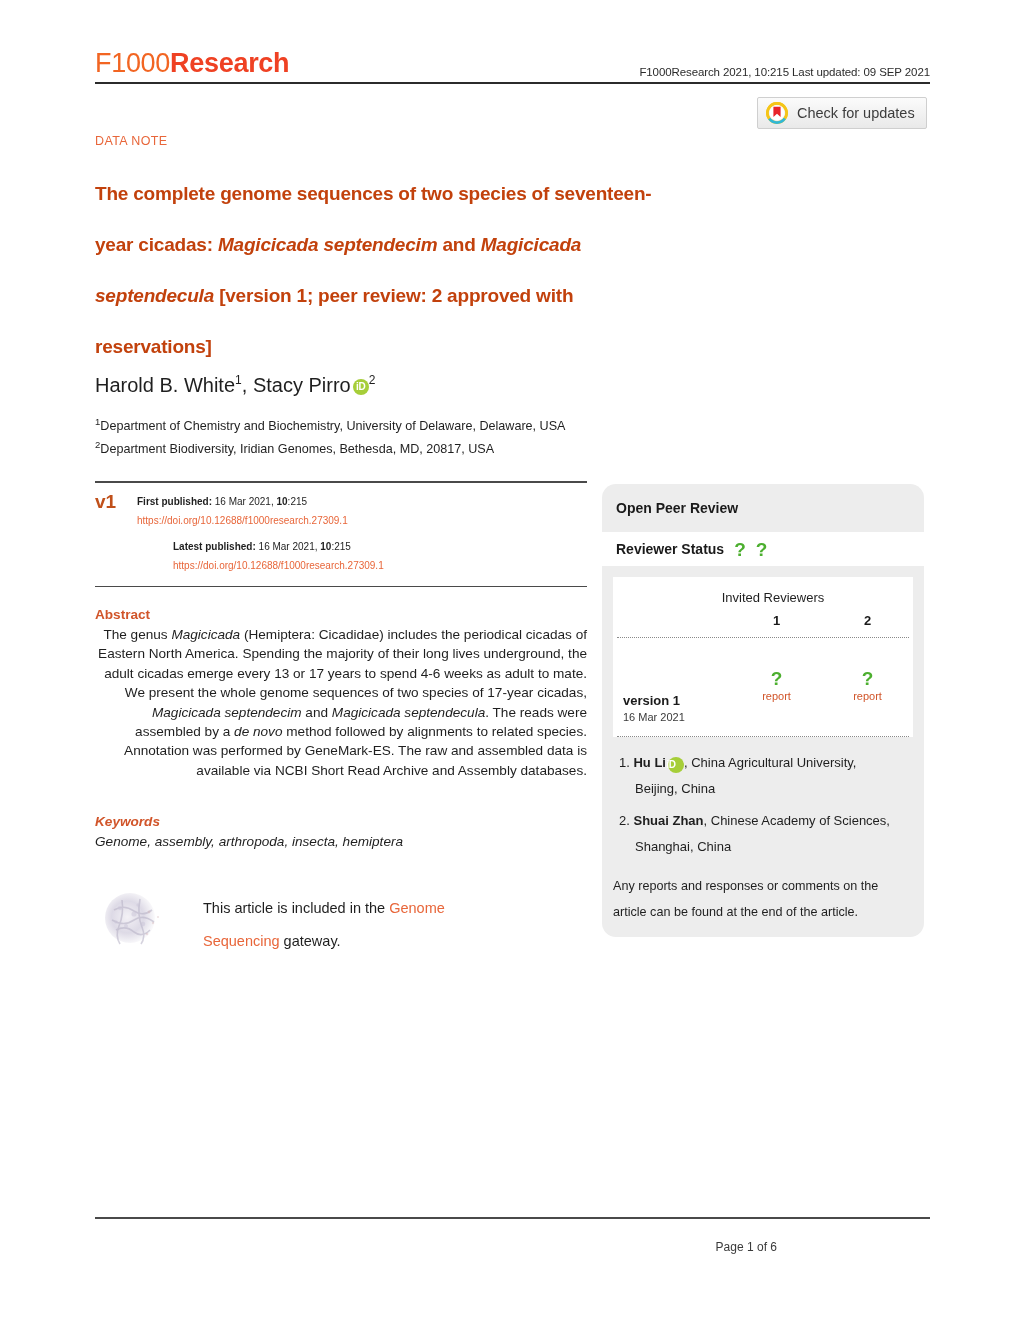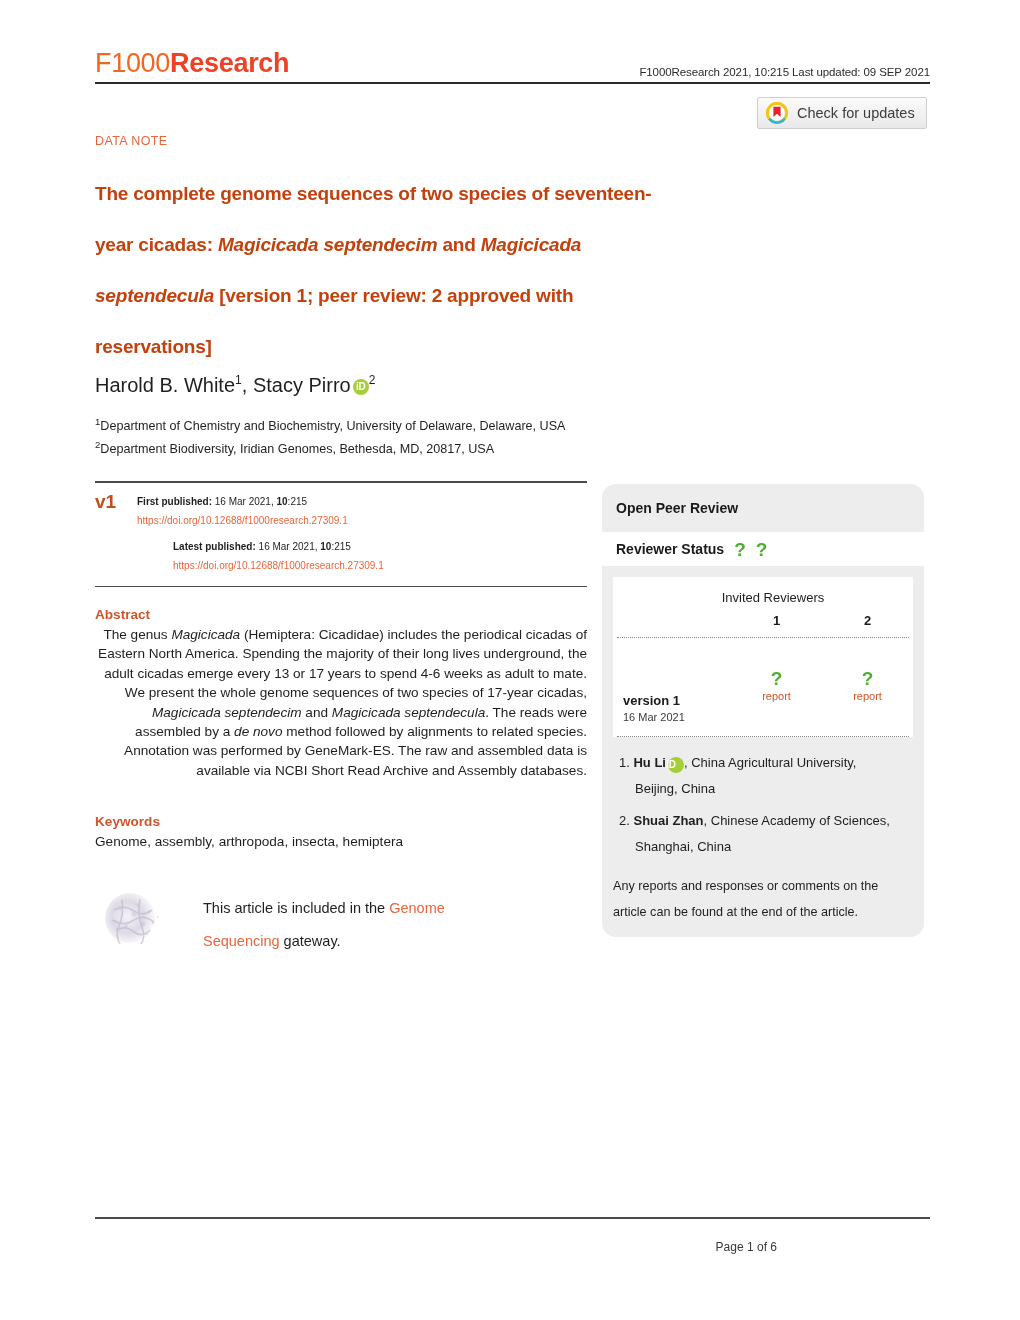--- a/index.html
+++ b/index.html
@@ -211,20 +211,21 @@
     color: #1f1f1f;
     text-align: right;
   }
   .abstract-text i { font-style: italic; }
 
   .keywords-block {
     position: absolute;
     left: 95px;
     top: 812px;
     width: 492px;
+    font-style: italic;
   }
   .keywords-text {
     font-size: 13.6px;
     line-height: 19.4px;
     color: #1f1f1f;
   }
 
   
   .gateway {
     position: absolute;

